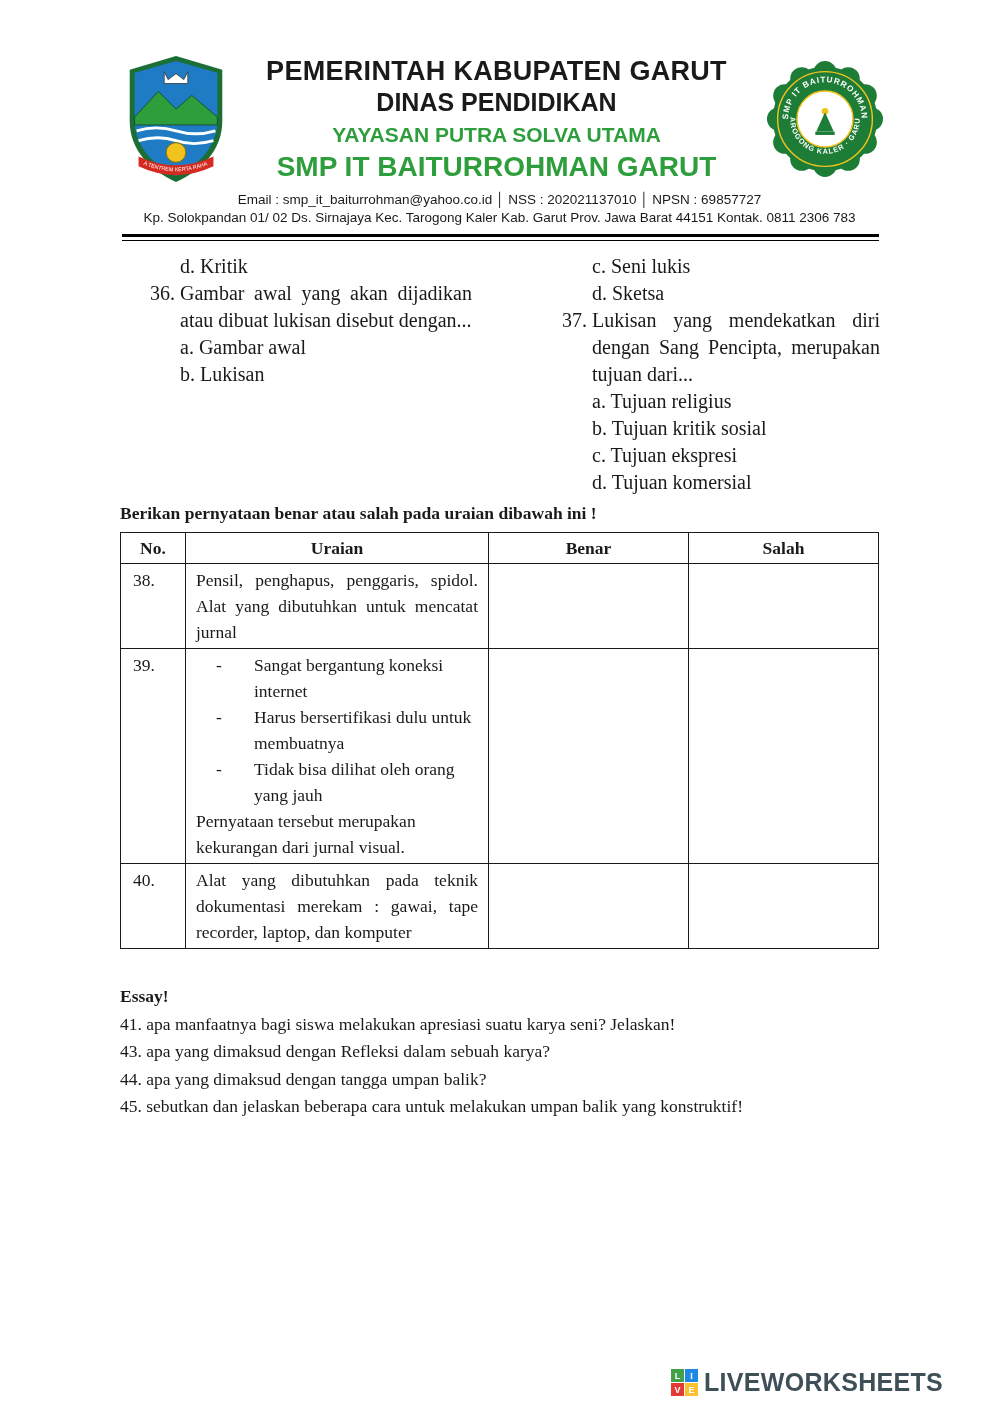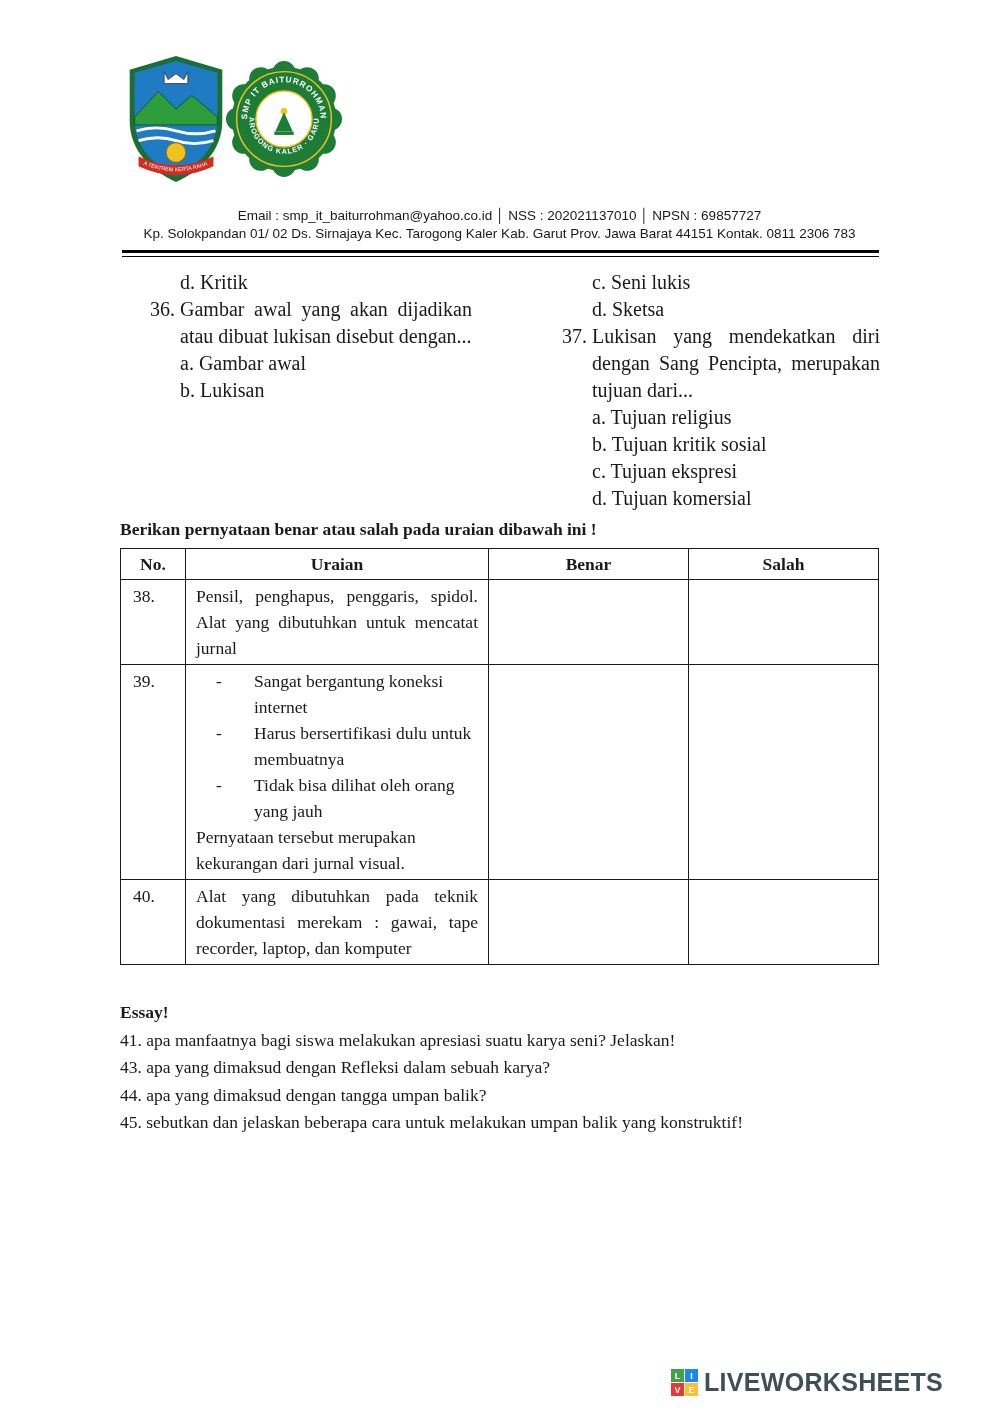--- a/index.html
+++ b/index.html
@@ -8,21 +8,21 @@
 
   
   .header-row{display:flex;align-items:center;padding:54px 116px 0 126px;}
   .crest{width:100px;height:130px;flex:0 0 auto;}
   .seal{width:116px;height:116px;flex:0 0 auto;}
   .title-block{flex:1;text-align:center;font-family:"Liberation Sans", sans-serif;font-weight:bold;line-height:1.12;}
   .t1{font-size:27px;letter-spacing:.3px;}
   .t2{font-size:25px;margin-top:2px;}
   .t3{font-size:21px;margin-top:7px;}
   .t4{font-size:28px;margin-top:4px;}
-  .contact-lines{text-align:center;font-family:"Liberation Sans", sans-serif;font-size:13.5px;margin-top:23px;line-height:1.3;}
+  .contact-lines{text-align:center;font-family:"Liberation Sans", sans-serif;font-size:13.5px;margin-top:7px;line-height:1.3;}
   .rule{margin:8px 120px 0 122px;border-top:3px solid #000;border-bottom:1.5px solid #000;height:3px;}
 
   
   .mc{display:flex;padding:12px 0 0 150px;font-size:20px;line-height:27px;}
   .col-left{width:322px;margin-right:90px;}
   .col-right{width:318px;}
   .opt-line{padding-left:30px;}
   .q{display:flex;}
   .qnum{width:30px;flex:0 0 auto;}
   .qbody{flex:1;min-width:0;}
@@ -68,20 +68,26 @@
       <path d="M8 64 L32 38 L50 56 L66 42 L92 64 L92 72 L8 72 Z" fill="#2e9e3c" stroke="#14532d" stroke-width="1"></path>
       <path d="M10 78 Q 30 72 50 78 T 90 78" stroke="#ffffff" fill="none" stroke-width="3"></path>
       <path d="M12 88 Q 32 82 50 88 T 88 88" stroke="#ffffff" fill="none" stroke-width="3"></path>
       <circle cx="50" cy="100" r="10" fill="#f2c21f" stroke="#8a6d00" stroke-width="1"></circle>
       <path d="M12 104 Q 50 122 88 104 L 88 114 Q 50 132 12 114 Z" fill="#d42a20"></path>
       <text font-size="5.5" fill="#ffffff" font-family="Liberation Sans, sans-serif">
         <textPath href="#ribbonPath" startOffset="50%" text-anchor="middle">TATA TENTREM KERTA RAHARJA</textPath>
       </text>
     </svg>
 
+    <div class="title-block">
+      <div class="t1">PEMERINTAH KABUPATEN GARUT</div>
+      <div class="t2">DINAS PENDIDIKAN</div>
+      <div class="t3" style="color: rgb(46, 158, 60);">YAYASAN PUTRA SOLVA UTAMA</div>
+      <div class="t4" style="color: rgb(46, 158, 60);">SMP IT BAITURROHMAN GARUT</div>
+    </div>
 
     <svg class="seal" viewBox="0 0 120 120">
       <defs>
         <path id="sealTop" d="M60 60 m -38 0 a 38 38 0 1 1 76 0"></path>
         <path id="sealBottom" d="M60 60 m -36 0 a 36 36 0 1 0 72 0"></path>
       </defs>
       <g fill="#1d7c36">
         <circle cx="108" cy="60" r="12"></circle>
           <circle cx="101.6" cy="84" r="12"></circle>
           <circle cx="84" cy="101.6" r="12"></circle>

